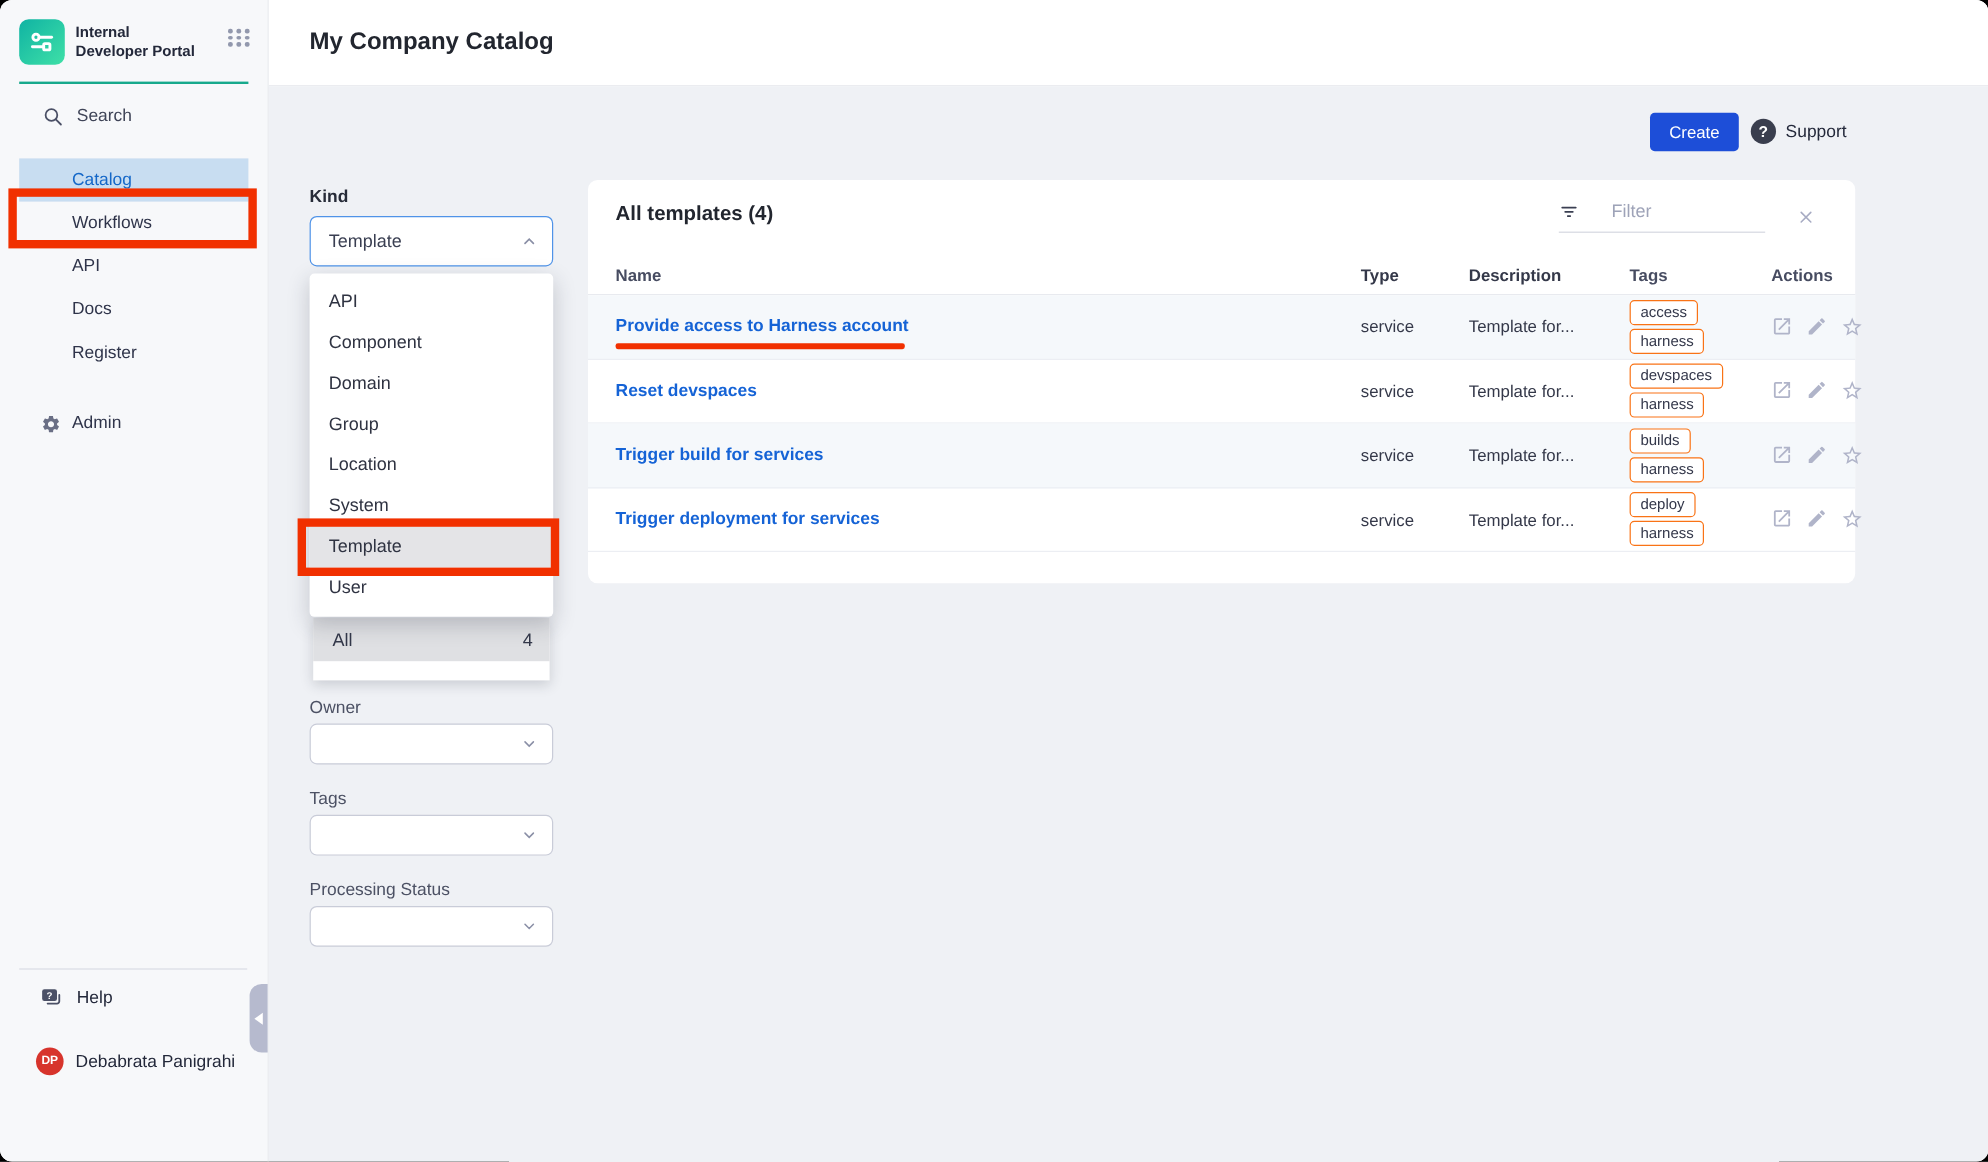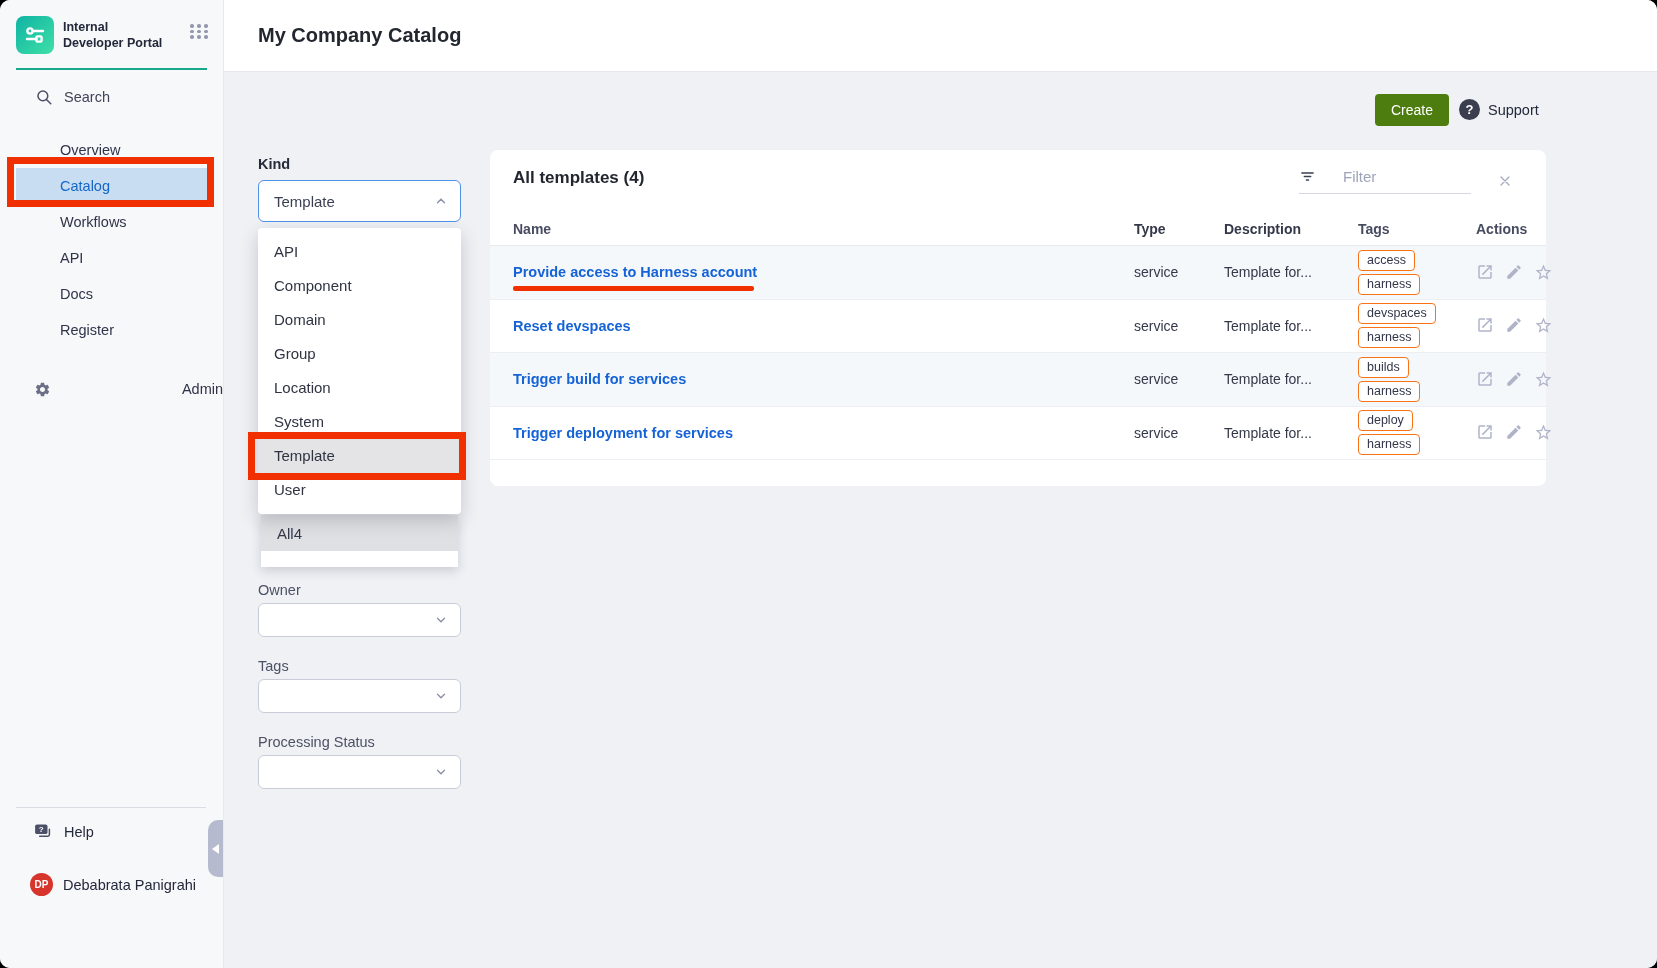--- a/index.html
+++ b/index.html
@@ -11,49 +11,49 @@
   .logo-row { display:flex; align-items:flex-start; gap:9px; padding:16px 14px 14px 16px; }
   .logo-icon { width:38px; height:38px; border-radius:8px; background:linear-gradient(135deg,#10b3a3,#3fe0a7); flex:none; display:flex; align-items:center; justify-content:center; }
   .logo-title { font-size:12.5px; font-weight:bold; color:#23283a; line-height:1.3; width:108px; padding-top:3px; }
   .waffle { margin-left:auto; margin-top:8px; display:grid; grid-template-columns:repeat(3,5px); grid-gap:2px; }
   .waffle i { width:3.5px; height:3.5px; border-radius:50%; background:#9298ad; }
   .logo-divider { height:2px; background:#17a98c; margin:0 16px; }
   .search-row { display:flex; gap:11px; align-items:center; padding:16px 0 0 35px; color:#3f4457; font-size:14.5px; height:38px; }
   .side-nav { margin-top:24px; }
   .nav-item { height:36px; display:flex; align-items:center; padding-left:60px; font-size:14.5px; color:#2f344a; cursor:pointer; }
   .nav-item.active { background:#c8ddf1; color:#1467c8; margin:0 16px; padding-left:44px; }
-  .admin-row { margin-top:23px; height:36px; display:flex; gap:9px; align-items:center; padding-left:34px; font-size:14.5px; color:#2f344a; cursor:pointer;justify-content:space-between; }
+  .admin-row { margin-top:23px; height:36px; display:flex; gap:9px; align-items:center; padding-left:34px; font-size:14.5px; color:#2f344a; cursor:pointer; }
   .admin-row svg { color:#6a6f85; }
   .side-divider { position:absolute; left:16px; right:17px; top:807px; height:1px; background:#dadce4; }
   .help-row { position:absolute; left:33px; top:822px; display:flex; gap:10px; align-items:center; font-size:14.5px; color:#23283a; cursor:pointer; }
   .user-row { position:absolute; left:30px; top:873px; display:flex; gap:10px; align-items:center; font-size:14.5px; color:#23283a; cursor:pointer; }
   .avatar { width:23px; height:23px; border-radius:50%; background:#d7342c; color:#fff; font-size:10px; font-weight:bold; display:flex; align-items:center; justify-content:center; }
   .collapse-handle { position:absolute; right:0; top:820px; width:15px; height:57px; background:#b6bace; border-radius:10px 0 0 10px; display:flex; align-items:center; justify-content:center; cursor:pointer; }
   .collapse-handle i { width:0; height:0; border-top:5px solid transparent; border-bottom:5px solid transparent; border-right:7px solid #fff; display:block; }
 
   
   .topbar { position:absolute; left:224px; right:0; top:0; height:72px; background:#fff; border-bottom:1px solid #e6e8ed; }
   .page-title { font-size:20px; font-weight:bold; color:#22262f; padding:24px 0 0 34px; }
 
   
   .content { position:absolute; left:224px; top:72px; right:0; bottom:0; background:#eff1f5; }
-  .create-btn { position:absolute; top:22px; left:1151px; width:74px; height:32px; background:#4d7c0f; color:#fff; border:none; border-radius:4px; font-size:14px; font-family:inherit; cursor:pointer; }
+  .create-btn { position:absolute; top:22px; left:1151px; width:74px; height:32px; background:#1d4ed8; color:#fff; border:none; border-radius:4px; font-size:14px; font-family:inherit; cursor:pointer; }
   .support { position:absolute; top:27px; left:1235px; display:flex; gap:8px; align-items:center; cursor:pointer; }
   .support .qmark { width:21px; height:21px; border-radius:50%; background:#3a3e4e; color:#fff; font-size:13px; font-weight:bold; display:flex; align-items:center; justify-content:center; }
   .support .lbl { font-size:14.5px; color:#23283a; }
 
   
   .kind-label { position:absolute; left:34px; top:84px; font-weight:bold; font-size:14.5px; color:#262b38; }
   .kind-select { position:absolute; left:34px; top:108px; width:203px; height:42px; background:#fff; border:1.5px solid #4f93e8; border-radius:6px; display:flex; align-items:center; justify-content:space-between; padding:0 12px 0 15px; font-size:15px; color:#3a3f52; cursor:pointer; z-index:2; }
   .kind-panel { position:absolute; left:34px; top:156px; width:203px; background:#fff; border-radius:4px; box-shadow:0 6px 18px rgba(40,44,63,.22); padding:7px 0; z-index:5; }
   .dd-item { height:34px; line-height:34px; padding:0 16px; font-size:15px; color:#2f3342; position:relative; cursor:pointer; }
   .dd-item.selected { background:#e4e4e7; }
   .opt-annotation { position:absolute; left:-10px; right:-5px; top:-7px; bottom:-7px; border:7px solid #f13000; pointer-events:none; z-index:6; }
   .all-box { position:absolute; left:37px; top:443px; width:197px; background:#fff; box-shadow:0 4px 10px rgba(40,44,63,.18); padding-bottom:16px; z-index:1; }
-  .all-row { height:36px; background:#dfe0e3; display:flex; align-items:center; padding:0 14px 0 16px; font-size:15px; color:#33384a; cursor:pointer; }
+  .all-row { height:36px; background:#dfe0e3; display:flex; justify-content:space-between; align-items:center; padding:0 14px 0 16px; font-size:15px; color:#33384a; cursor:pointer; }
   .mini-label { position:absolute; left:34px; font-size:14.5px; color:#4c5164; }
   .mini-select { position:absolute; left:34px; width:203px; height:34px; background:#fff; border:1px solid #c9ccd8; border-radius:6px; display:flex; align-items:center; justify-content:flex-end; padding:0 12px; color:#8a8fa6; cursor:pointer; }
 
   
   .card { position:absolute; left:266px; top:78px; width:1056px; height:336px; background:#fff; border-radius:8px; }
   .card-title { position:absolute; left:23px; top:18px; font-size:17px; font-weight:bold; color:#22262f; }
   .filter-wrap { position:absolute; right:33px; top:18px; display:flex; align-items:center; }
   .filter-field { display:flex; align-items:center; gap:27px; border-bottom:1px solid #d5d8e0; width:172px; padding-bottom:8px; color:#8a8fa6; }
   .filter-field input { border:none; outline:none; font-size:15px; width:130px; color:#3a3f52; font-family:inherit; background:transparent; }
   .filter-field input::placeholder { color:#9ea3b8; }
@@ -111,21 +111,20 @@
       <span style="display:flex;color:#4b5066;">
         <svg width="18" height="18" viewBox="0 0 24 24" fill="none" stroke="currentColor" stroke-width="2" stroke-linecap="round">
             <circle cx="10.5" cy="10.5" r="6.5"></circle>
             <line x1="15.6" y1="15.6" x2="21" y2="21"></line>
           </svg>
       </span>
       <span>Search</span>
     </div>
 
     <nav class="side-nav" id="side-nav">
-        <div class="nav-item">Overview</div>
         <div class="nav-item active">Catalog</div>
         <div class="nav-item">Workflows</div>
         <div class="nav-item">API</div>
         <div class="nav-item">Docs</div>
         <div class="nav-item">Register</div>
       </nav>
 
     <div class="admin-row">
       <span style="display:flex;">
         <svg width="17" height="17" viewBox="0 0 24 24" fill="currentColor" fill-rule="evenodd">

